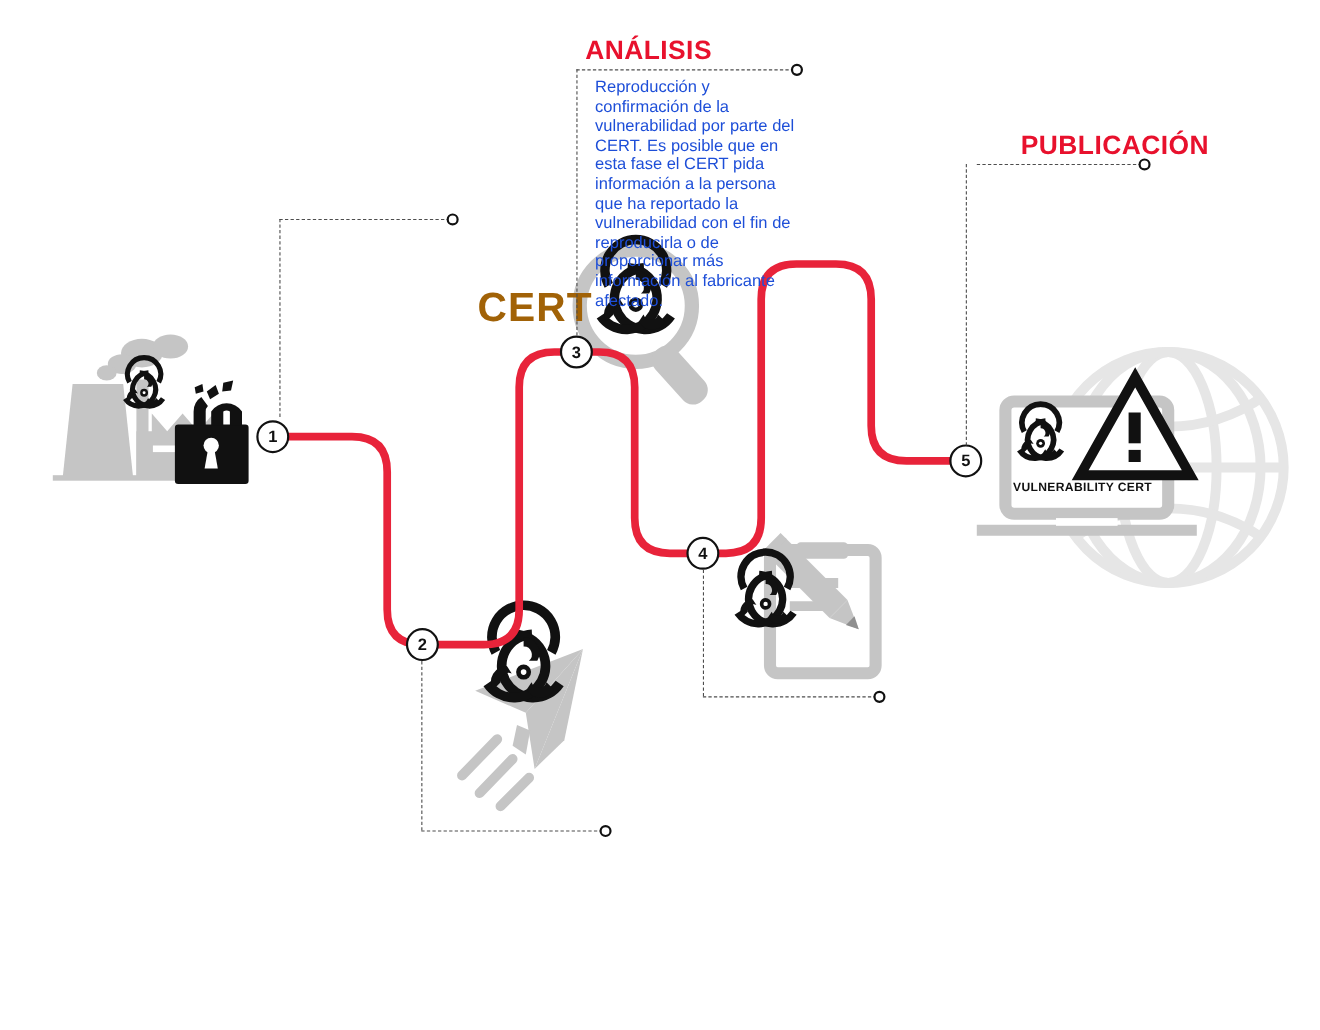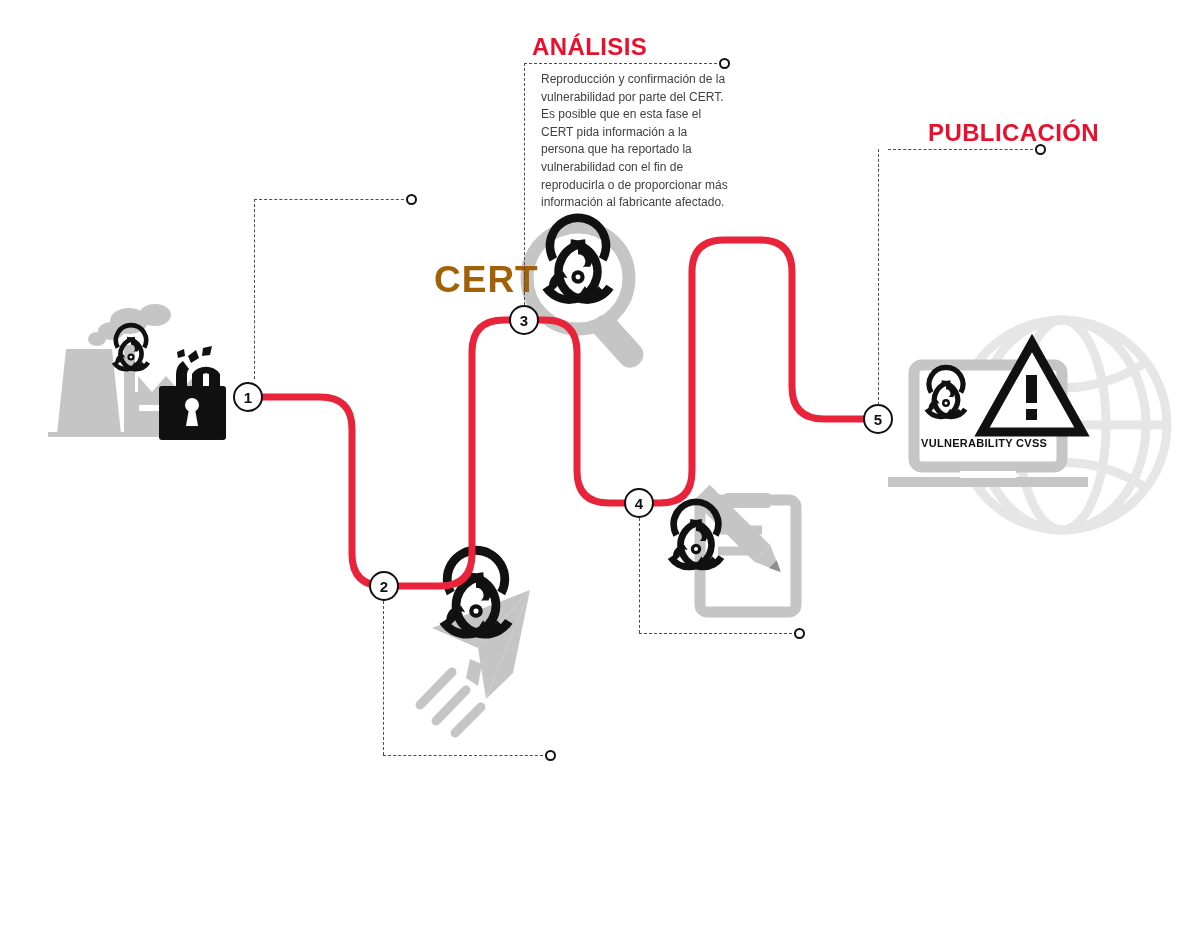--- a/index.html
+++ b/index.html
@@ -34,22 +34,22 @@
   .block .title {
     color: #e8112d;
     font-weight: bold;
     font-size: 24px;
     letter-spacing: 0.4px;
     line-height: 22px;
     margin: 0 0 6px 0;
     white-space: nowrap;
   }
   .block .body {
-    color: #404040;
-    font-size: 12px;
+    color: #1d4ed8;
+    font-size: 15px;
     line-height: 17.6px;
     margin: 0;
     padding-top: 7px;
     padding-left: 9px;
   }
   .lead-line {
     position: absolute;
     border-top: 1px dashed #4d4d4d;
     height: 0;
   }
@@ -266,21 +266,21 @@
     </div>
   <div class="node" style="left:624px; top:488px;">
       <span>4</span>
     </div>
   <div class="node" style="left:863px; top:404px;">
       <span>5</span>
     </div>
 
   <div class="cert-label" style="left:434px; top:261px;">CERT</div>
 
-  <div class="vuln-label" style="left:921px; top:437px;">VULNERABILITY CVSS</div>
+  <div class="vuln-label" style="left:921px; top:437px;">VULNERABILITY CERT</div>
 
   <div class="lead-line" style="left:254px; top:199px; width:155px;"></div>
   <div class="lead-vert" style="left:254px; top:199px; height:180px;"></div>
   <div class="lead-dot" style="left:406px; top:194px;"></div>
 
   <div class="block" style="left:532px; top:36px; width:196px;">
     <div class="title">ANÁLISIS</div>
     <div class="body">Reproducción y confirmación de la vulnerabilidad por parte del CERT. Es posible que en esta fase el CERT pida información a la persona que ha reportado la vulnerabilidad con el fin de reproducirla o de proporcionar más información al fabricante afectado.</div>
   </div>
   <div class="lead-line" style="left:524px; top:63px; width:198px;"></div>

